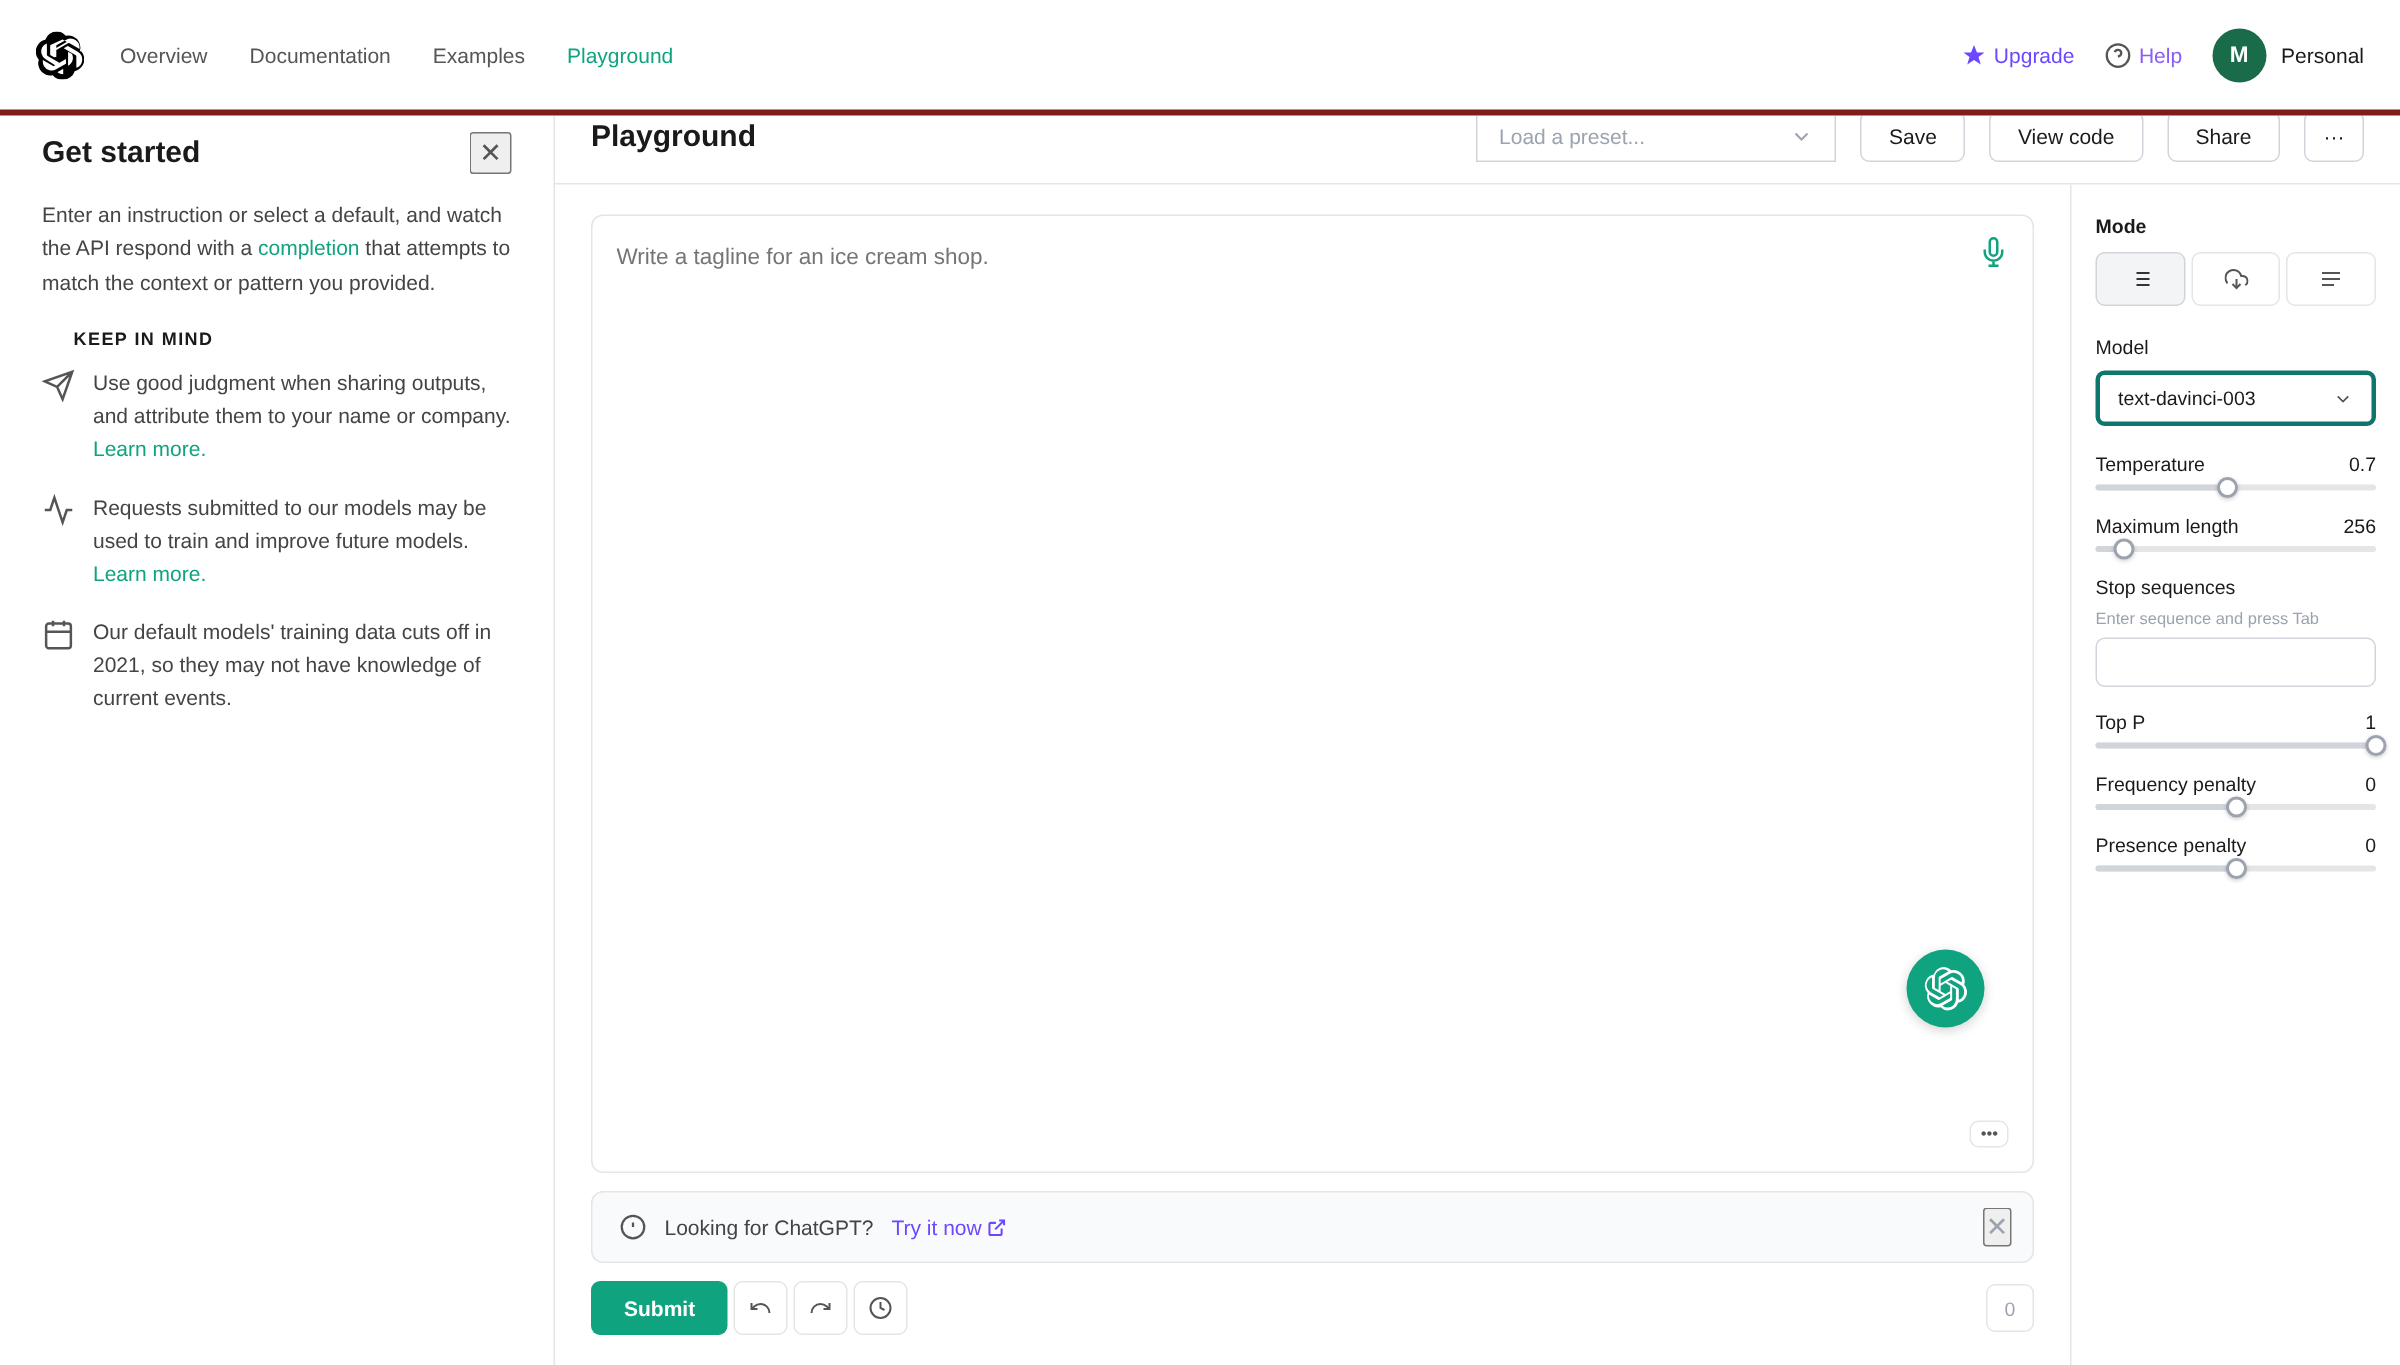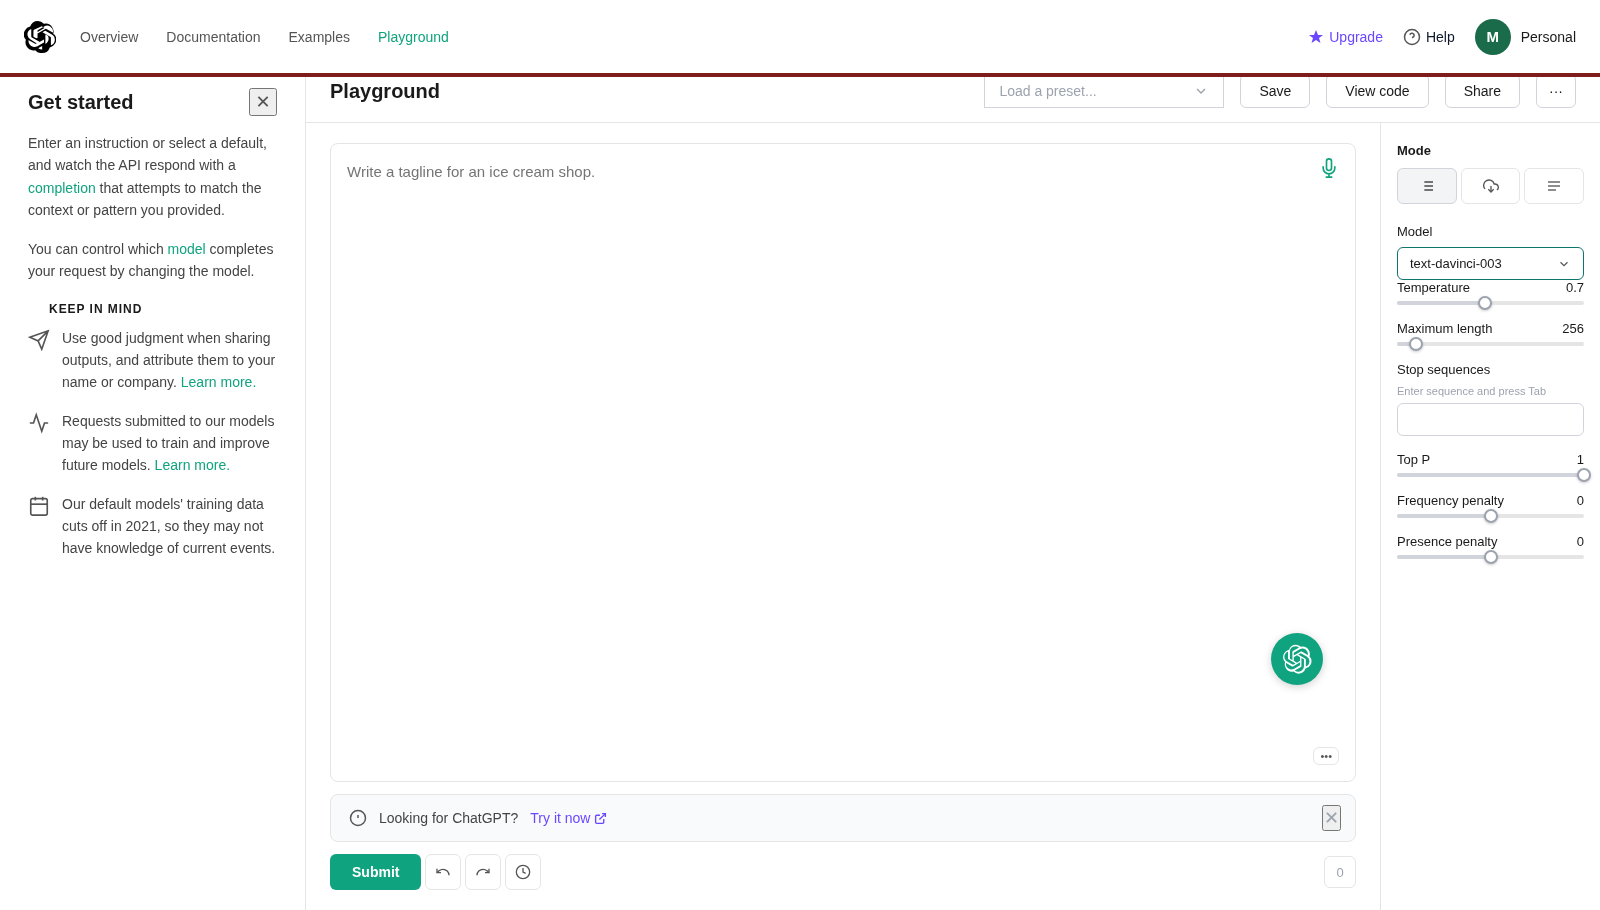--- a/index.html
+++ b/index.html
@@ -13,34 +13,34 @@
     }
     .topnav-logo { width: 32px; height: 32px; margin-right: 24px; flex-shrink: 0; }
     .topnav-links { display: flex; gap: 28px; align-items: center; }
     .topnav-link { color: #555; text-decoration: none; font-size: 14px; cursor: pointer; }
     .topnav-link.active { color: #10a37f; font-weight: 500; }
     .topnav-right { margin-left: auto; display: flex; align-items: center; gap: 20px; }
     .upgrade-btn {
       display: flex; align-items: center; gap: 5px;
       color: #6c47ff; font-weight: 500; font-size: 14px; cursor: pointer; text-decoration: none;
     }
-    .help-btn { display: flex; align-items: center; gap: 5px; color: #0f172a; cursor: pointer; }
+    .help-btn { display: flex; align-items: center; gap: 5px; color: #8b5cf6; cursor: pointer; }
     .avatar {
       width: 36px; height: 36px; border-radius: 50%; background: #1a6b4a;
       color: #fff; display: flex; align-items: center; justify-content: center;
       font-weight: 600; font-size: 15px; cursor: pointer;
     }
     .personal-label { font-size: 14px; color: #1a1a1a; cursor: pointer; }
 
     
     .layout { display: flex; padding-top: 60px; height: 100vh; }
 
     
     .sidebar {
-      width: 306px; flex-shrink: 0; padding: 28px 28px 28px 28px;
+      width: 370px; flex-shrink: 0; padding: 28px 28px 28px 28px;
       border-right: 1px solid #e5e5e5; overflow-y: auto; height: 100%;
     }
     .sidebar-header { display: flex; align-items: center; justify-content: space-between; margin-bottom: 16px; }
     .sidebar-title { font-size: 20px; font-weight: 600; }
     .close-btn { width: 28px; height: 28px; display: flex; align-items: center; justify-content: center; cursor: pointer; color: #555; font-size: 18px; }
     .sidebar-intro { color: #444; line-height: 1.6; margin-bottom: 16px; }
     .sidebar-link { color: #10a37f; cursor: pointer; text-decoration: none; }
     .sidebar-section-title { font-size: 12px; font-weight: 700; letter-spacing: 0.08em; color: #1a1a1a; margin: 20px 0 12px; text-transform: uppercase; padding-left: 21px; }
     .sidebar-item { display: flex; gap: 12px; margin-bottom: 18px; align-items: flex-start; }
     .sidebar-item-icon { flex-shrink: 0; width: 22px; height: 22px; margin-top: 1px; color: #555; }
@@ -134,23 +134,23 @@
     .right-section-title { font-size: 13px; font-weight: 600; color: #1a1a1a; margin-bottom: 10px; }
     .mode-buttons { display: flex; gap: 4px; margin-bottom: 20px; }
     .mode-btn {
       flex: 1; height: 36px; border: 1px solid #e5e5e5; border-radius: 6px;
       background: #fff; display: flex; align-items: center; justify-content: center;
       cursor: pointer; color: #555;
     }
     .mode-btn.active { background: #f3f4f6; border-color: #d1d5db; }
     .right-label { font-size: 13px; font-weight: 500; color: #1a1a1a; margin-bottom: 8px; }
     .model-select {
-      width: 100%; border: 1px solid #0f766e; border-radius: 6px;
+      width: 100%; border: 3px solid #0f766e; border-radius: 6px;
       padding: 8px 12px; font-size: 13px; display: flex; align-items: flex-end;
-      justify-content: space-between; cursor: pointer; color: #1a1a1a;
+      justify-content: space-between; cursor: pointer; margin-bottom: 18px; color: #1a1a1a;
     }
     .param-row { display: flex; justify-content: space-between; align-items: center; margin-bottom: 6px; }
     .param-name { font-size: 13px; font-weight: 500; color: #1a1a1a; }
     .param-val { font-size: 13px; color: #1a1a1a; }
     .slider-track { width: 100%; height: 4px; background: #e5e5e5; border-radius: 2px; margin-bottom: 16px; position: relative; }
     .slider-fill { height: 100%; background: #d1d5db; border-radius: 2px; position: absolute; left: 0; }
     .slider-thumb {
       width: 14px; height: 14px; border-radius: 50%; background: #fff;
       border: 2px solid #9ca3af; position: absolute; top: -5px;
       transform: translateX(-50%); box-shadow: 0 1px 3px rgba(0,0,0,0.2);
@@ -199,25 +199,20 @@
   <aside class="sidebar">
     <div class="sidebar-header">
       <h2 class="sidebar-title">Get started</h2>
       <button class="close-btn">✕</button>
     </div>
     <p class="sidebar-intro">
       <span>Enter an instruction or select a default, and watch the API respond with a</span>
       <a class="sidebar-link">completion</a>
       <span> that attempts to match the context or pattern you provided.</span>
     </p>
-    <p class="sidebar-intro">
-      <span>You can control which </span>
-      <a class="sidebar-link">model</a>
-      <span> completes your request by changing the model.</span>
-    </p>
     <div class="sidebar-section-title">KEEP IN MIND</div>
 
     <div class="sidebar-item">
       <svg class="sidebar-item-icon" viewBox="0 0 24 24" fill="none" stroke="#555" stroke-width="1.8">
           <path d="M22 2L11 13M22 2L15 22 11 13 2 9l20-7z"></path>
         </svg>
       <span class="sidebar-item-text">
         Use good judgment when sharing outputs, and attribute them to your name or company.
         <a class="sidebar-link">Learn more.</a>
       </span>

